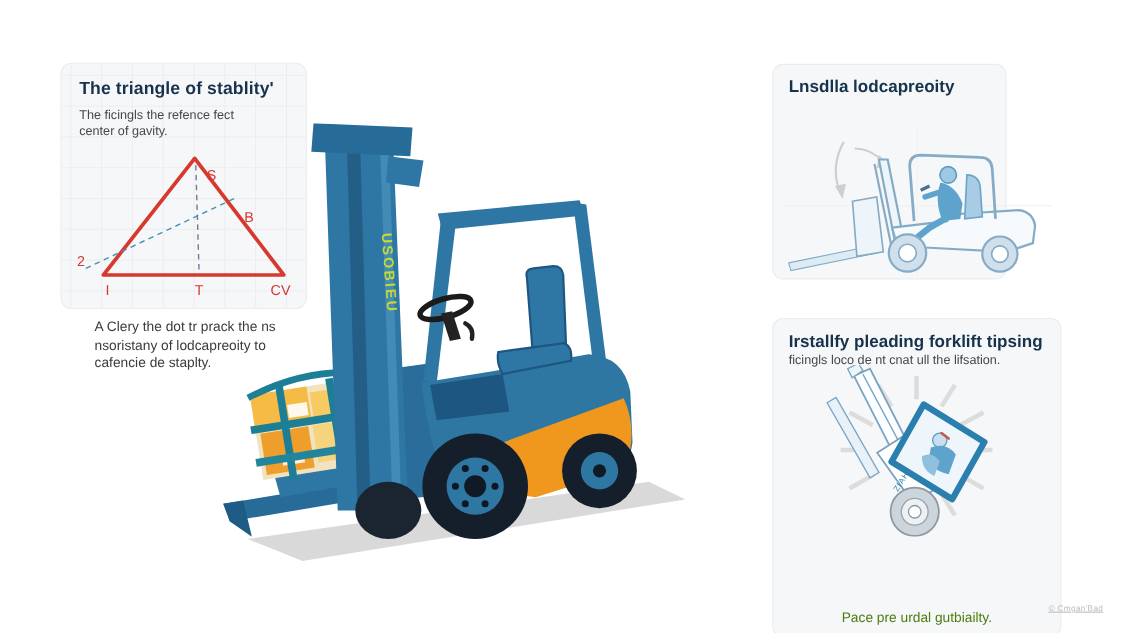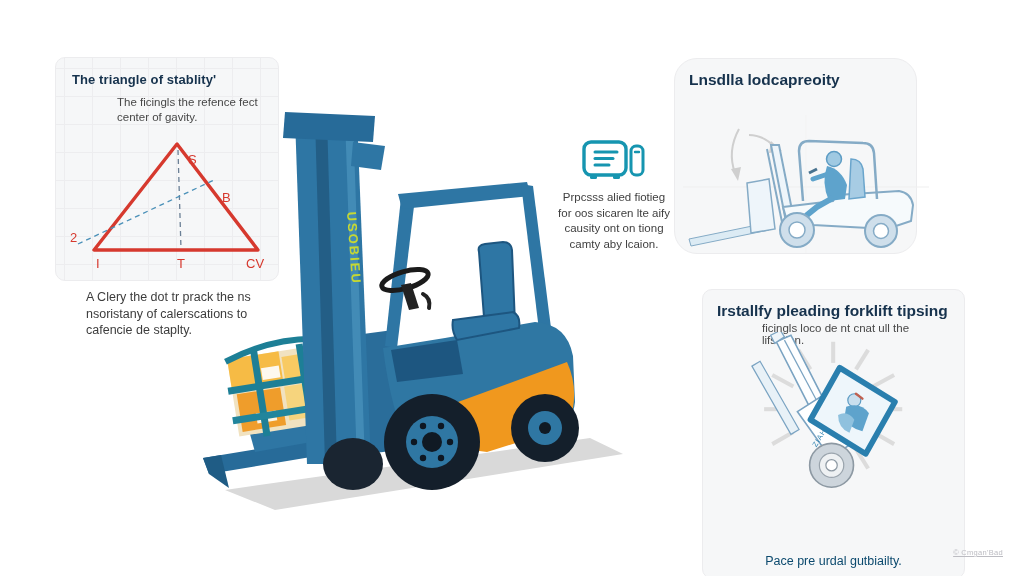--- a/index.html
+++ b/index.html
@@ -3,41 +3,41 @@
 <meta charset="utf-8">
 <style>
   html,body{margin:0;padding:0;background:#ffffff;}
   .page{position:relative;width:1024px;height:576px;background:#ffffff;overflow:hidden;
         font-family:"Liberation Sans",sans-serif;}
   .panel{position:absolute;background:#f6f7f8;border:1px solid #ececee;border-radius:10px;box-sizing:border-box;}
   .panel-grid{background-image:linear-gradient(#ededef 1px,transparent 1px),
               linear-gradient(90deg,#ededef 1px,transparent 1px);
               background-size:28px 28px;background-position:8px 10px;}
   .panel-title{font-weight:700;color:#16324d;}
-  .panel-sub{color:#474747;white-space:pre-line;margin-left:45px;}
+  .panel-sub{color:#474747;white-space:pre-line;}
   #stability-panel{left:55px;top:57px;width:224px;height:224px;padding:14px 16px;}
-  #stability-panel .panel-title{font-size:13px;letter-spacing:.1px;}
+  #stability-panel .panel-title{font-size:16px;letter-spacing:.1px;}
   #stability-panel .panel-sub{font-size:11.5px;line-height:1.3;margin-top:8px;}
   #triangle-svg{position:absolute;left:6px;top:70px;}
   #stability-caption{position:absolute;left:86px;top:289px;width:190px;font-size:12.5px;
         line-height:1.32;color:#3c3c3c;white-space:pre-line;}
   #main-illustration{position:absolute;left:195px;top:112px;}
   #capacity-note{position:absolute;left:533px;top:136px;width:162px;text-align:center;}
   #capacity-note .icon-wrap{display:block;margin:0 auto 6px auto;width:68px;height:48px;}
   #capacity-note .note-text{font-size:11.5px;color:#3f3f3f;line-height:1.35;white-space:pre-line;}
-  #load-panel{left:674px;top:58px;width:243px;height:196px;padding:12px 14px;border-radius:23px;}
+  #load-panel{left:702px;top:58px;width:213px;height:196px;padding:12px 14px;}
   #load-panel .panel-title{font-size:15.5px;}
   #load-panel .panel-sub{font-size:12px;margin-top:9px;}
   #load-art{position:absolute;left:8px;top:56px;}
   #tip-panel{left:702px;top:289px;width:263px;height:290px;padding:12px 14px;}
   #tip-panel .panel-title{font-size:15.5px;}
   #tip-panel .panel-sub{font-size:11.5px;margin-top:2px;}
   #tip-art{position:absolute;left:8px;top:42px;}
   #tip-caption{position:absolute;left:0;right:0;bottom:10px;text-align:center;
-        font-size:12.5px;color:#0c4a6e;}
+        font-size:12.5px;color:#4d7c0f;}
   #watermark{position:absolute;right:21px;bottom:19px;font-size:7.5px;color:#bcbcc2;letter-spacing:.3px;text-decoration:underline;}
   svg text{font-family:"Liberation Sans",sans-serif;}
 </style>
 </head>
 <body>
 
 <div class="page">
 
   <div class="panel panel-grid" id="stability-panel">
     <div class="panel-title">The triangle of stablity'</div>
@@ -53,21 +53,21 @@
       <text x="126" y="36" font-size="13" fill="#d6392e">S</text>
       <text x="160" y="74" font-size="13" fill="#d6392e">B</text>
       <text x="8" y="114" font-size="13" fill="#d6392e">2</text>
       <text x="34" y="140" font-size="13" fill="#d6392e">I</text>
       <text x="115" y="140" font-size="13" fill="#d6392e">T</text>
       <text x="184" y="140" font-size="13" fill="#d6392e">CV</text>
     </svg>
   </div>
 
   <div id="stability-caption">A Clery the dot tr prack the ns
-nsoristany of calerscations to
+nsoristany of lodcapreoity to
 cafencie de staplty.</div>
 
   <svg id="main-illustration" width="430" height="405" viewBox="0 0 430 405">
 
     <polygon points="30,378 395,326 428,342 80,398" fill="#d9d9d9"></polygon>
 
     <polygon points="8,346 178,318 182,334 14,362" fill="#276b99"></polygon>
     <polygon points="8,346 26,343 34,376 14,362" fill="#1f5c85"></polygon>
     <polygon points="55,322 180,302 184,318 60,340" fill="#2e76a4"></polygon>
 
@@ -129,38 +129,20 @@
       <circle cx="228" cy="314" r="3.2" fill="#0e1722"></circle>
         <circle cx="219" cy="330" r="3.2" fill="#0e1722"></circle>
       <circle cx="228" cy="346" r="3.2" fill="#0e1722"></circle>
         <circle cx="246" cy="346" r="3.2" fill="#0e1722"></circle>
       <circle cx="350" cy="316" r="34" fill="#141f2b"></circle>
       <circle cx="350" cy="316" r="17" fill="#2f77a3"></circle>
       <circle cx="350" cy="316" r="6" fill="#101a24"></circle>
     </g>
   </svg>
 
-  <div id="capacity-note">
-    <span class="icon-wrap">
-      <svg width="68" height="48" viewBox="0 0 68 48">
-        <rect x="4" y="6" width="42" height="33" rx="7" fill="none" stroke="#1695b0" stroke-width="3.4"></rect>
-        <line x1="15" y1="16" x2="37" y2="16" stroke="#1695b0" stroke-width="3" stroke-linecap="round"></line>
-        <line x1="15" y1="22.5" x2="33" y2="22.5" stroke="#1695b0" stroke-width="3" stroke-linecap="round"></line>
-        <line x1="15" y1="29" x2="29" y2="29" stroke="#1695b0" stroke-width="3" stroke-linecap="round"></line>
-        <rect x="10" y="39" width="7" height="4" rx="1.5" fill="#1695b0"></rect>
-        <rect x="33" y="39" width="7" height="4" rx="1.5" fill="#1695b0"></rect>
-        <rect x="51" y="10" width="12" height="29" rx="5" fill="none" stroke="#1695b0" stroke-width="3"></rect>
-        <line x1="55" y1="16" x2="59" y2="16" stroke="#1695b0" stroke-width="2.4" stroke-linecap="round"></line>
-      </svg>
-    </span>
-    <div class="note-text">Prpcsss alied fiotieg
-for oos sicaren lte aify
-causity ont on tiong
-camty aby lcaion.</div>
-  </div>
 
   <div class="panel" id="load-panel">
     <div class="panel-title">Lnsdlla lodcapreoity</div>
     <svg id="load-art" width="246" height="138" viewBox="0 0 246 138">
       <line x1="0" y1="72" x2="246" y2="72" stroke="#efefef" stroke-width="1"></line>
       <line x1="123" y1="0" x2="123" y2="138" stroke="#f3f3f3" stroke-width="1"></line>
 
       <path d="M56,14 Q44,36 52,58" stroke="#cfcfcf" stroke-width="2" fill="none"></path>
       <polygon points="48,54 55,66 58,52" fill="#cfcfcf"></polygon>
       <path d="M66,20 Q80,20 92,32" stroke="#cfcfcf" stroke-width="2" fill="none"></path>

